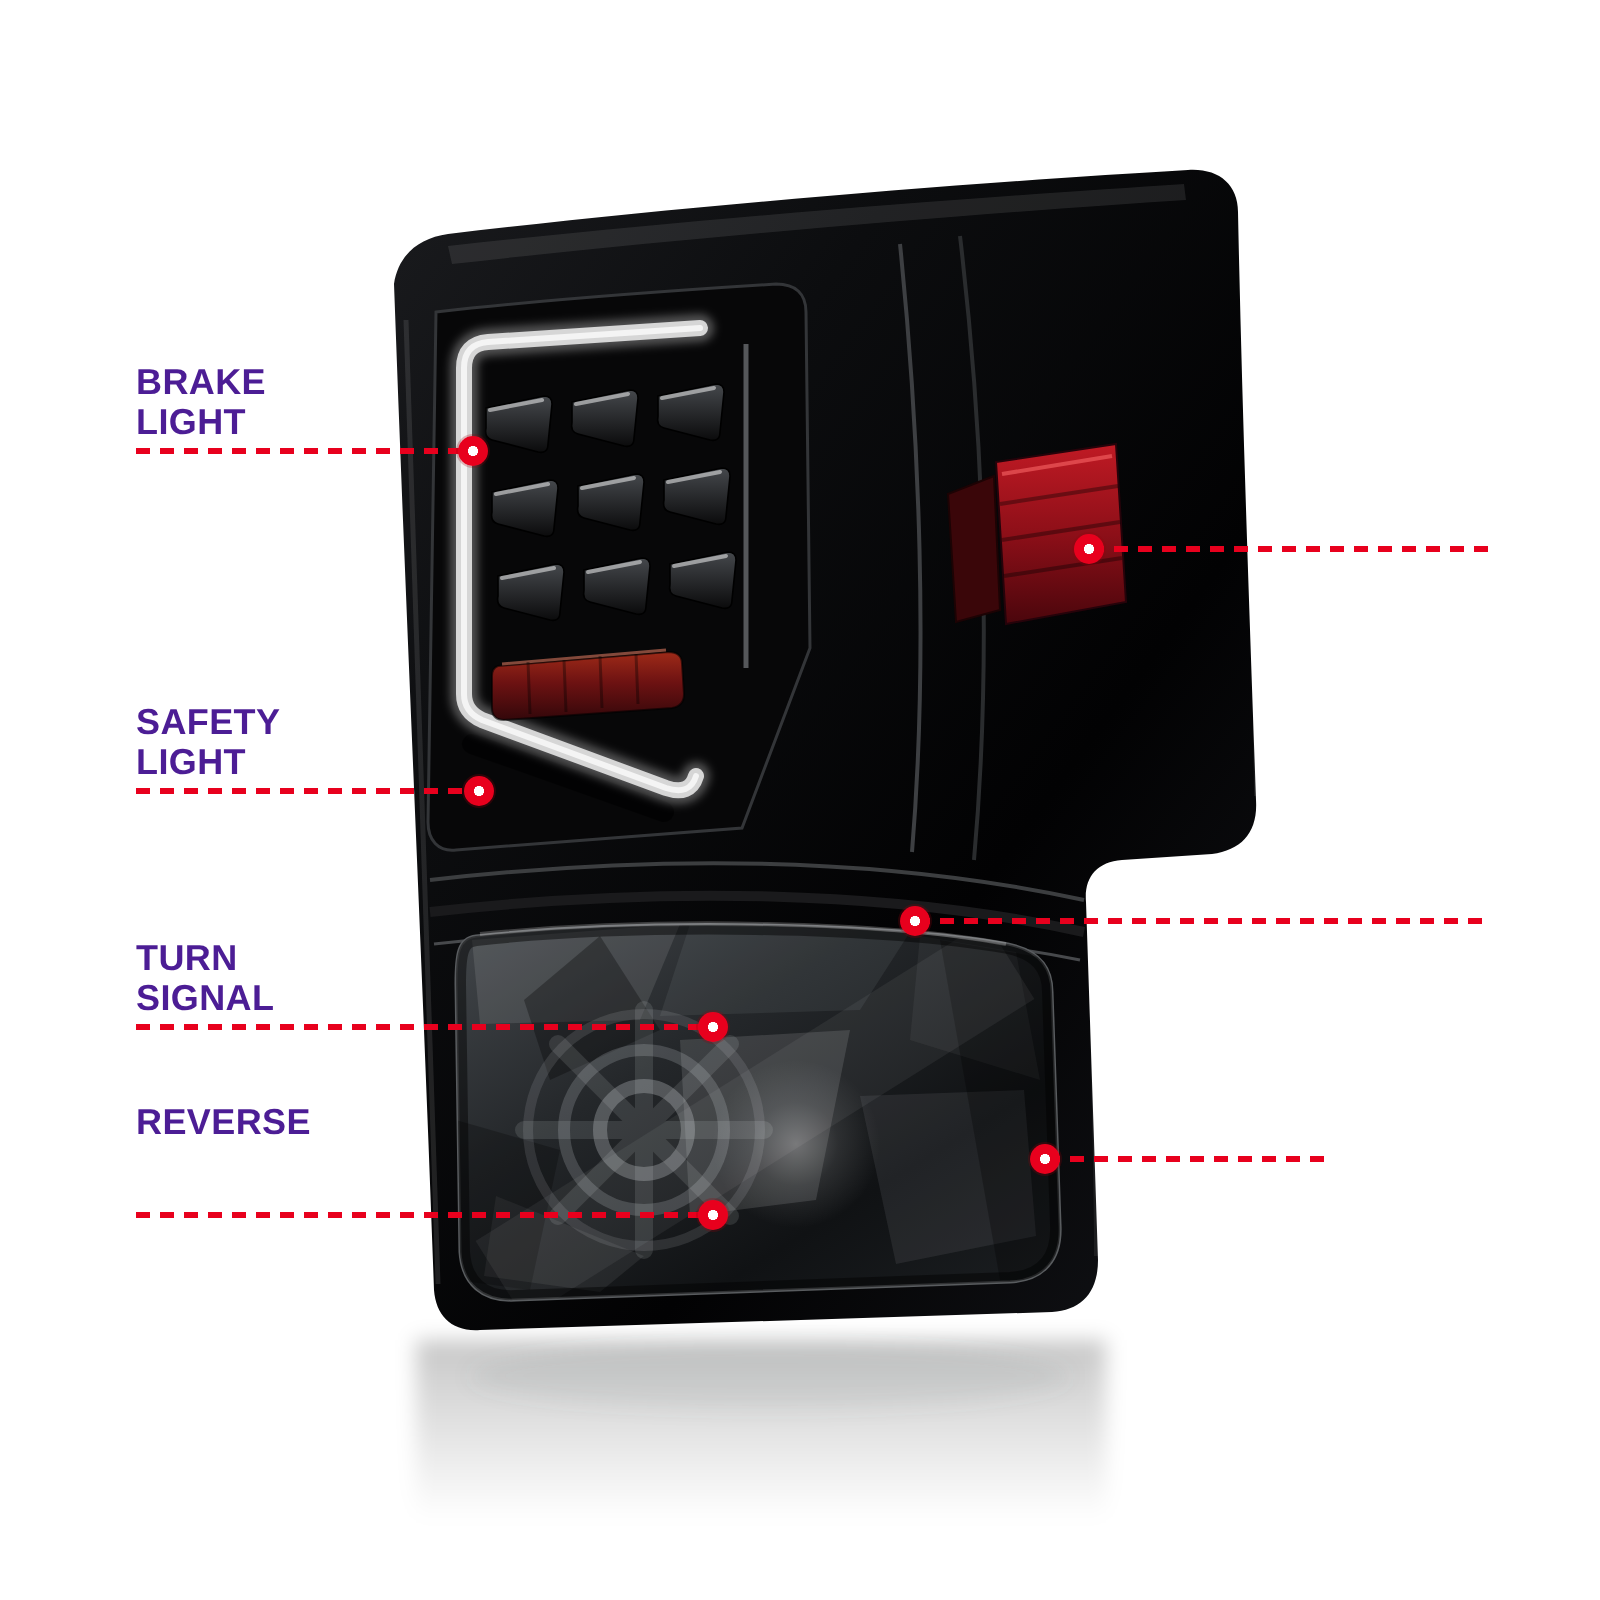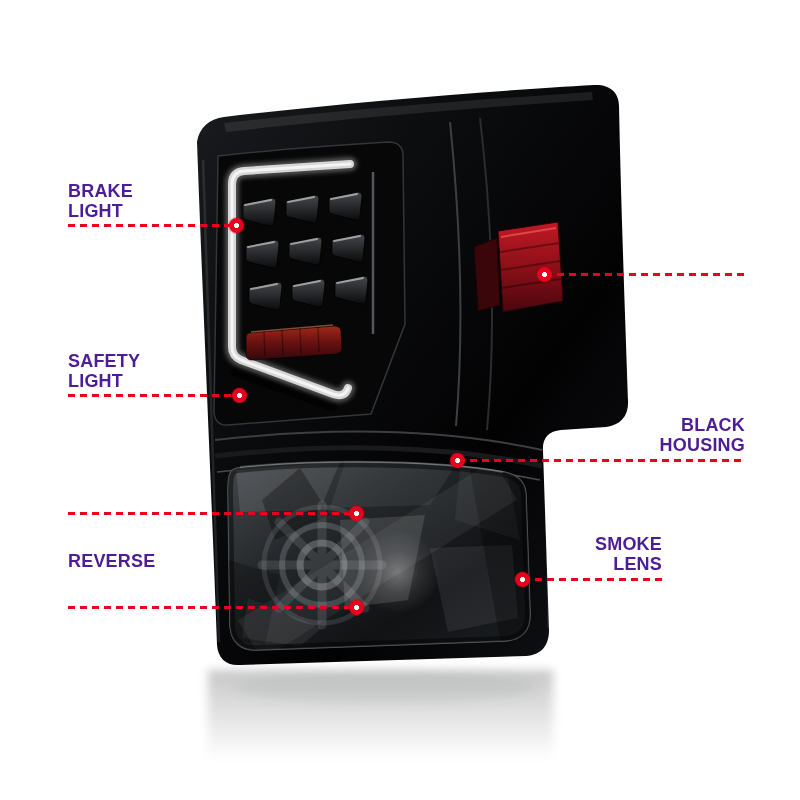--- a/index.html
+++ b/index.html
@@ -167,34 +167,30 @@
   <div class="dash" style="left:545px;top:273px;width:200px"></div>
   <div class="dot" style="left:537px;top:267px"></div>
 
   <div class="callout-label" style="left:68px;top:351px">
     <div>SAFETY</div>
     <div>LIGHT</div>
   </div>
   <div class="dash" style="left:68px;top:394px;width:171px"></div>
   <div class="dot" style="left:232px;top:388px"></div>
 
-  <div class="callout-label lbl-right" style="right:55px;top:415px">
-    <div>BLACK</div>
-    <div>HOUSING</div>
-  </div>
   <div class="dash" style="left:458px;top:459px;width:287px"></div>
   <div class="dot" style="left:450px;top:453px"></div>
 
+  <div class="callout-label" style="left:68px;top:469px">
+    <div>TURN</div>
+    <div>SIGNAL</div>
+  </div>
   <div class="dash" style="left:68px;top:512px;width:289px"></div>
   <div class="dot" style="left:349px;top:506px"></div>
 
-  <div class="callout-label lbl-right" style="right:138px;top:534px">
-    <div>SMOKE</div>
-    <div>LENS</div>
-  </div>
   <div class="dash" style="left:523px;top:578px;width:139px"></div>
   <div class="dot" style="left:515px;top:572px"></div>
 
   <div class="callout-label" style="left:68px;top:551px">
     <div>REVERSE</div>
     <div></div>
   </div>
   <div class="dash" style="left:68px;top:606px;width:289px"></div>
   <div class="dot" style="left:349px;top:600px"></div>
 

